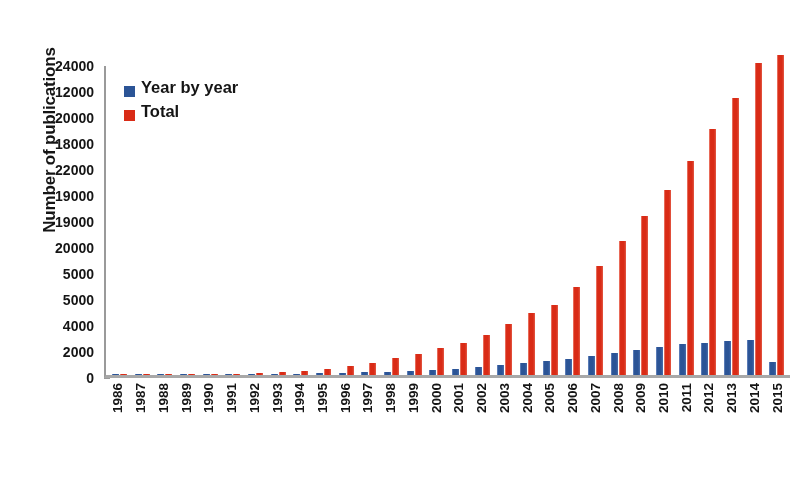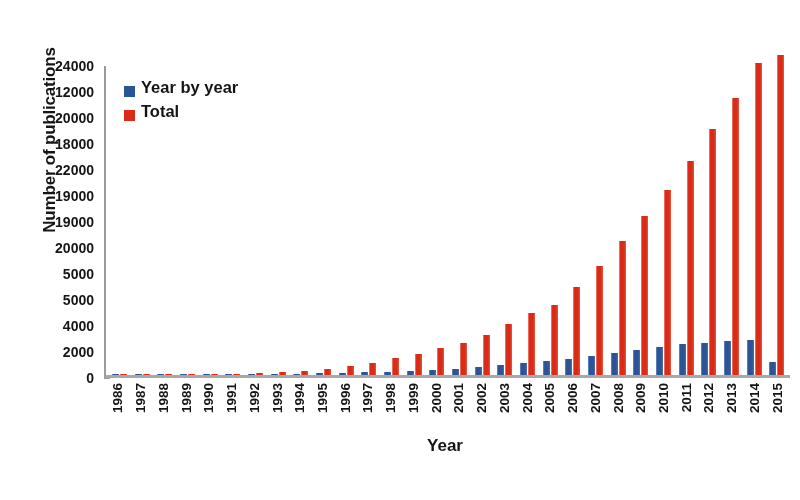--- a/index.html
+++ b/index.html
@@ -417,21 +417,20 @@
         <div class="xtick">2013</div>
       </div>
       <div class="xtick-cell">
         <div class="xtick">2014</div>
       </div>
       <div class="xtick-cell">
         <div class="xtick">2015</div>
       </div>
     </div>
 
-  <div id="xlabel">Year</div>
 
   <div id="legend">
       <div class="legend-row">
         <span class="legend-swatch" style="background: rgb(43, 84, 150);"></span>
         <span class="legend-text">Year by year</span>
       </div>
       <div class="legend-row">
         <span class="legend-swatch" style="background: rgb(217, 43, 22);"></span>
         <span class="legend-text">Total</span>
       </div>

